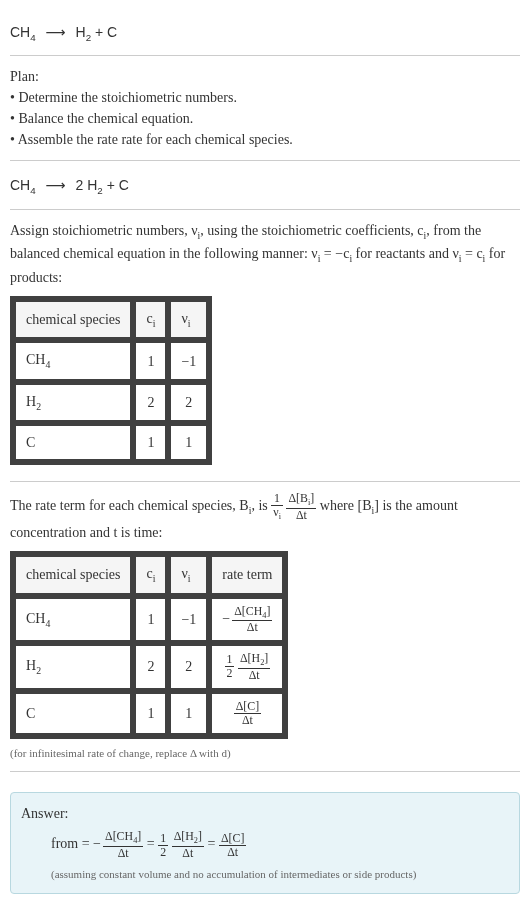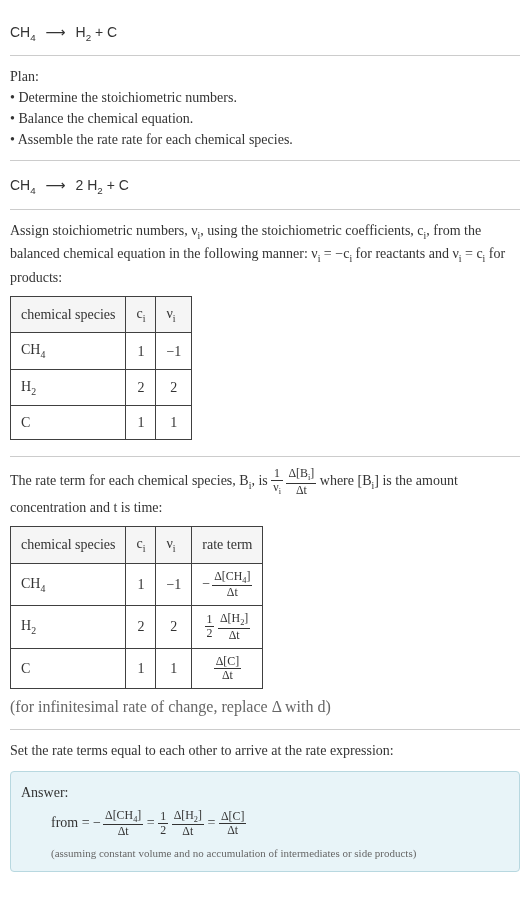--- a/index.html
+++ b/index.html
@@ -39,21 +39,21 @@
     }
     .plan-item {
       margin-left: 0;
     }
     table {
       border-collapse: collapse;
       margin-top: 8px;
       margin-bottom: 6px;
     }
     table td, table th {
-      border: 1px solid #404040;
+      border: 6px solid #404040;
       padding: 6px 10px;
       text-align: left;
       font-weight: normal;
     }
     table th {
       background: #f5f5f5;
     }
     .frac {
       display: inline-block;
       vertical-align: middle;
@@ -64,21 +64,21 @@
     .frac .num {
       display: block;
       border-bottom: 1px solid #333;
       padding: 0 2px;
     }
     .frac .den {
       display: block;
       padding: 0 2px;
     }
     .small-note {
-      font-size: 16px;
+      font-size: 11px;
       color: #666;
       margin-top: 4px;
     }
     .answer-box {
       background: #e8f4f8;
       border: 1px solid #b8d8e0;
       border-radius: 4px;
       padding: 10px;
       margin-top: 10px;
     }
@@ -195,21 +195,20 @@
       <td class="cell-center">
         <span class="frac"><span class="num">Δ[C]</span><span class="den">Δ<span class="italic">t</span></span></span>
       </td>
     </tr>
   </tbody>
     </table>
   <div class="small-note">(for infinitesimal rate of change, replace Δ with d)</div>
 </div>
 
 <div class="section">
-  <div>Set the rate terms equal to each other to arrive at the rate expression:</div>
   <div class="answer-box">
     <div class="label">Answer:</div>
     <div class="answer-math">
       <span>from = </span>
       <span class="neg">−</span><span class="frac"><span class="num">Δ[CH<span class="sub">4</span>]</span><span class="den">Δ<span class="italic">t</span></span></span>
       =
       <span class="frac"><span class="num">1</span><span class="den">2</span></span>
       <span class="frac"><span class="num">Δ[H<span class="sub">2</span>]</span><span class="den">Δ<span class="italic">t</span></span></span>
       =
       <span class="frac"><span class="num">Δ[C]</span><span class="den">Δ<span class="italic">t</span></span></span>

